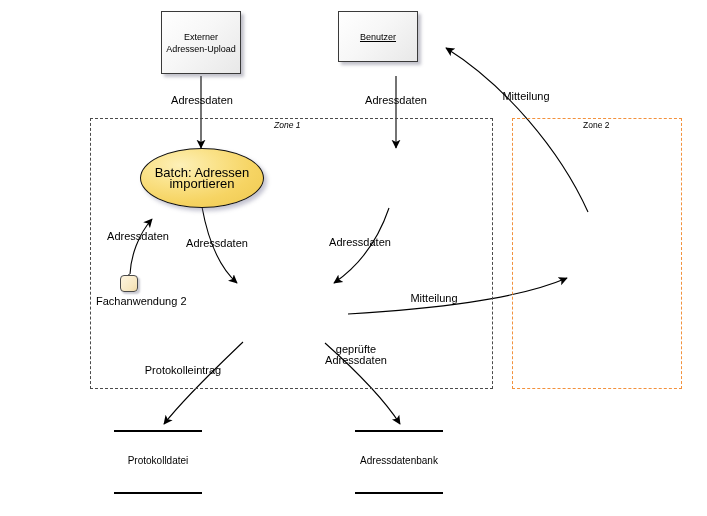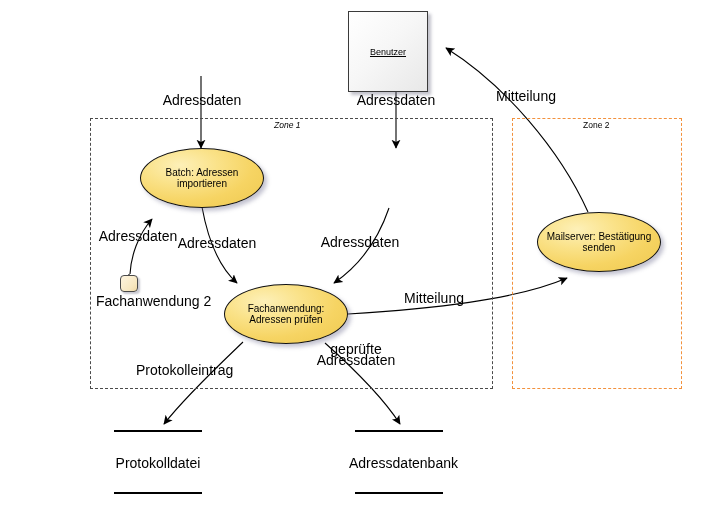--- a/index.html
+++ b/index.html
@@ -14,40 +14,40 @@
     box-shadow:3px 3px 3px rgba(120,120,140,.45);
     display:flex;align-items:center;justify-content:center;text-align:center;
     font-size:9px;color:#000;line-height:12px;}
 
   
   .proc{position:absolute;box-sizing:border-box;border-radius:50%;
     background:radial-gradient(ellipse at 32% 28%, #fdf0b8 0%, #fae289 32%, #f6d463 62%, #eec84e 100%);
     border:1.3px solid #111;
     box-shadow:3px 3px 4px rgba(120,120,150,.45);
     display:flex;align-items:center;justify-content:center;text-align:center;
-    font-size:10px;color:#000;line-height:11.5px;}
+    font-size:13px;color:#000;line-height:11.5px;}
 
   
   .zone{position:absolute;box-sizing:border-box;background:transparent;}
   .zone1{border:1.6px dashed #4a4a4a;}
   .zone2{border:1.6px dashed #f2913d;}
   .zone-label{position:absolute;font-size:8.5px;color:#000;white-space:nowrap;}
 
   
   .appicon{position:absolute;box-sizing:border-box;width:18px;height:17px;border-radius:4px;
     background:linear-gradient(135deg,#fdf4df 0%,#f7e7c0 70%,#efd9a6 100%);
     border:1.3px solid #4a4a4a;box-shadow:2px 2px 2px rgba(120,120,140,.4);}
 
   
   .store-line{position:absolute;height:0;border-top:2.2px solid #000;}
-  .store-label{position:absolute;font-size:14px;color:#000;white-space:nowrap;text-align:center;}
+  .store-label{position:absolute;font-size:10px;color:#000;white-space:nowrap;text-align:center;}
   .store-label.bold{font-weight:normal;}
 
   
-  .flow-label{position:absolute;font-size:14px;color:#000;white-space:nowrap;line-height:11px;text-align:center;}
+  .flow-label{position:absolute;font-size:11px;color:#000;white-space:nowrap;line-height:11px;text-align:center;}
 </style>
 </head>
 <body>
 
 <div id="canvas">
 
   <svg class="layer" viewBox="0 0 707 516">
     <defs>
       <marker id="ah" viewBox="0 0 12 12" refX="10" refY="6" markerWidth="9" markerHeight="9" orient="auto-start-reverse">
         <path d="M 0 0.6 L 11 6 L 0 11.4 L 2.6 6 Z" fill="#000"></path>
@@ -76,46 +76,40 @@
       <path d="M 129 274 L 129 276"></path>
     </g>
   </svg>
 
   <div class="zone zone1" style="left:90px;top:118px;width:403px;height:271px;"></div>
   <div class="zone-label" style="left:274px;top:120px;font-style:italic;">Zone 1</div>
 
   <div class="zone zone2" style="left:512px;top:118px;width:170px;height:271px;"></div>
   <div class="zone-label" style="left:583px;top:120px;">Zone 2</div>
 
+  <div class="ext-box" style="left:161px;top:11px;width:80px;height:63px;">
+    <span>
+      <span>Externer</span><br>
+      <span>Adressen-Upload</span>
+    </span>
+  </div>
 
-  <div class="ext-box" style="left:348px;top:11px;width:80px;height:81px;text-decoration:underline;">
+  <div class="ext-box" style="left:338px;top:11px;width:80px;height:51px;text-decoration:underline;">
     <span>Benutzer</span>
   </div>
 
   <div class="proc" style="left:140px;top:148px;width:124px;height:60px;">
     <span>
       <span>Batch: Adressen</span><br>
       <span>importieren</span>
     </span>
   </div>
 
 
-  <div class="proc" style="left:224px;top:284px;width:124px;height:60px;">
-    <span>
-      <span>Fachanwendung:</span><br>
-      <span>Adressen prüfen</span>
-    </span>
-  </div>
 
-  <div class="proc" style="left:537px;top:212px;width:124px;height:60px;">
-    <span>
-      <span>Mailserver: Bestätigung</span><br>
-      <span>senden</span>
-    </span>
-  </div>
 
   <div class="appicon" style="left:120px;top:275px;"></div>
   <div class="flow-label" style="left:96px;top:296px;width:90px;">Fachanwendung 2</div>
 
   <div class="store-line" style="left:114px;top:430px;width:88px;"></div>
   <div class="store-label" style="left:108px;top:455px;width:100px;">Protokolldatei</div>
   <div class="store-line" style="left:114px;top:492px;width:88px;"></div>
 
   <div class="store-line" style="left:355px;top:430px;width:88px;"></div>
   <div class="store-label bold" style="left:349px;top:455px;width:100px;">Adressdatenbank</div>

